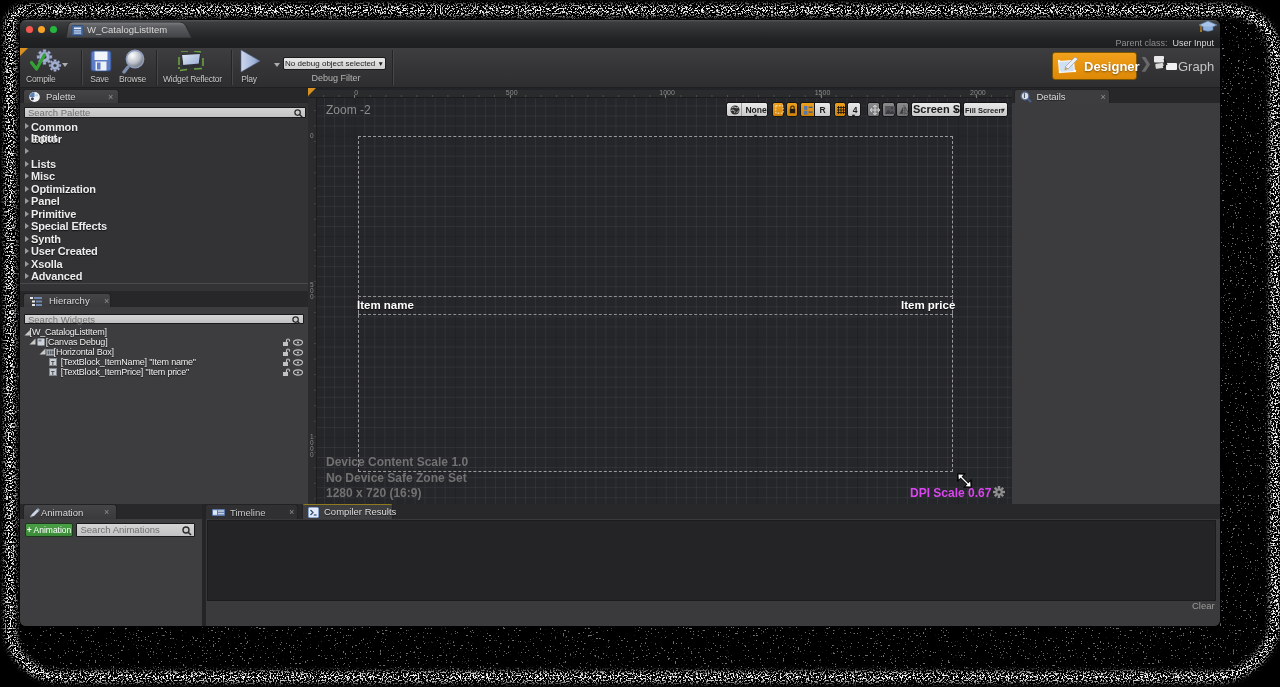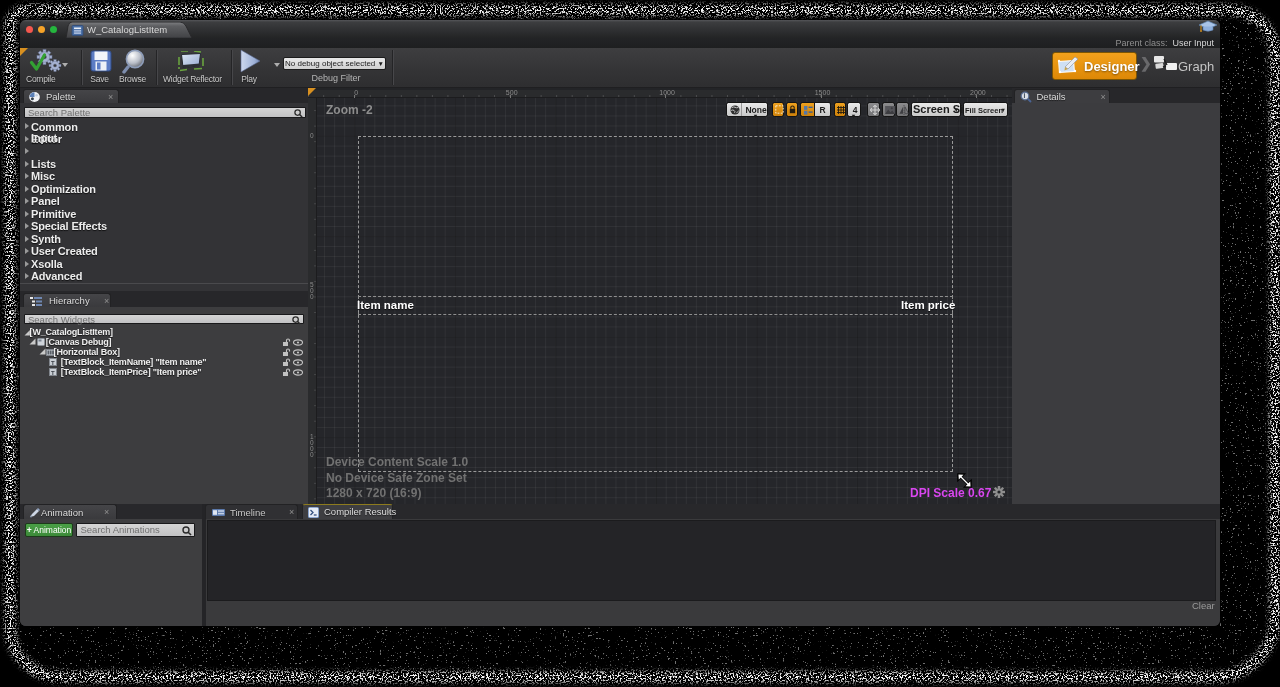--- a/index.html
+++ b/index.html
@@ -28,32 +28,32 @@
 
 .tabwell{position:absolute;background:#27272a}
 .ptab{position:absolute;background:linear-gradient(#454548,#3a3a3d);border:1px solid #222224;border-bottom:none;border-radius:3px 3px 0 0;color:#dedede}
 .ptab .tx{position:absolute;font-size:9.5px;color:#dcdcdc;text-shadow:0 1px 1px rgba(0,0,0,.6);white-space:nowrap}
 .ptab .cl{position:absolute;font-size:9px;color:#909090}
 .search{position:absolute;background:linear-gradient(#d4d4d4,#c2c2c4);border:1px solid #19191b;border-radius:1px;color:#717171;font-size:9.5px}
 
 #leftcol{position:absolute;left:0;top:68px;width:288px;height:416px;background:#333336}
 #palettelist .row{position:absolute;left:11px;font-size:11px;letter-spacing:-0.15px;font-weight:bold;color:#ededed;text-shadow:0 1px 1px rgba(0,0,0,.7);white-space:nowrap}
 .exparrow{position:absolute;width:0;height:0;border-top:3.2px solid transparent;border-bottom:3.2px solid transparent;border-left:4px solid #9a9a9a}
-#hiertree .hrow{position:absolute;font-size:9px;letter-spacing:-0.2px;font-weight:bold;color:#efefef;text-shadow:0 1px 1px rgba(0,0,0,.7);white-space:nowrap}
+#hiertree .hrow{position:absolute;font-size:9px;letter-spacing:-0.2px;font-weight:normal;color:#efefef;text-shadow:0 1px 1px rgba(0,0,0,.7);white-space:nowrap}
 
 #canvas{position:absolute;left:288px;top:68px;width:704px;height:416px;background:#232427;overflow:hidden}
 #grid{position:absolute;left:0;top:10px;width:704px;height:406px;background-color:#25262a;
 background-image:linear-gradient(to right,rgba(0,0,0,0.32) 1px,transparent 1px),linear-gradient(to bottom,rgba(0,0,0,0.32) 1px,transparent 1px),linear-gradient(to right,rgba(255,255,255,0.055) 1px,transparent 1px),linear-gradient(to bottom,rgba(255,255,255,0.055) 1px,transparent 1px);
 background-size:100.5px 100.5px,100.5px 100.5px,10.05px 10.05px,10.05px 10.05px;
 background-position:46.3px 37.6px,46.3px 37.6px,6.1px 7.45px,6.1px 7.45px}
 #hruler{position:absolute;left:0;top:1.5px;width:704px;height:8.5px;background:#2a2b2d;border-bottom:1px solid #1c1c1e;background-image:linear-gradient(to right,rgba(165,165,165,0.28) 1px,transparent 1px);background-size:15.54px 3.5px;background-repeat:repeat-x;background-position:15.2px 5px}
 #vruler{position:absolute;left:0;top:10px;width:9px;height:406px;background:#2a2b2d;border-right:1px solid #1c1c1e;background-image:linear-gradient(to bottom,rgba(165,165,165,0.22) 1px,transparent 1px);background-size:3.5px 15.54px;background-repeat:repeat-y;background-position:5.5px 12.1px}
 .rlabel{position:absolute;font-size:7px;color:#8a8a8a;top:1px}
 .vlabel{position:absolute;font-size:6.5px;color:#8a8a8a;line-height:6px;text-align:center;left:2px}
-#zoomtxt{position:absolute;left:18px;top:15px;font-size:12px;font-weight:bold;color:#8d8d8d}
+#zoomtxt{position:absolute;left:18px;top:15px;font-size:12px;font-weight:normal;color:#8d8d8d}
 #designrect{position:absolute;left:49.5px;top:47.5px;width:595px;height:336px;border:1px dashed #9a9a9a}
 #hboxrect{position:absolute;left:49.5px;top:208px;width:595px;height:19px;border:1px dashed #8f8f8f}
 .cantxt{position:absolute;font-size:11.5px;font-weight:bold;color:#fff;text-shadow:0 1px 1px rgba(0,0,0,.8)}
 .ovltxt{position:absolute;font-size:12px;font-weight:bold;color:#717171;white-space:nowrap}
 
 .cbtn{position:absolute;top:14px;height:15px;border-radius:2.5px;border:1px solid #141414;font-size:8px;font-weight:bold;color:#1c1c1c;text-align:center;white-space:nowrap}
 .cbl{background:linear-gradient(#e9e9e9,#c9c9c9)}
 .cbo{background:linear-gradient(#eda01f,#cf820a)}
 .cbg{background:linear-gradient(#8b8b8d,#737375)}
 

